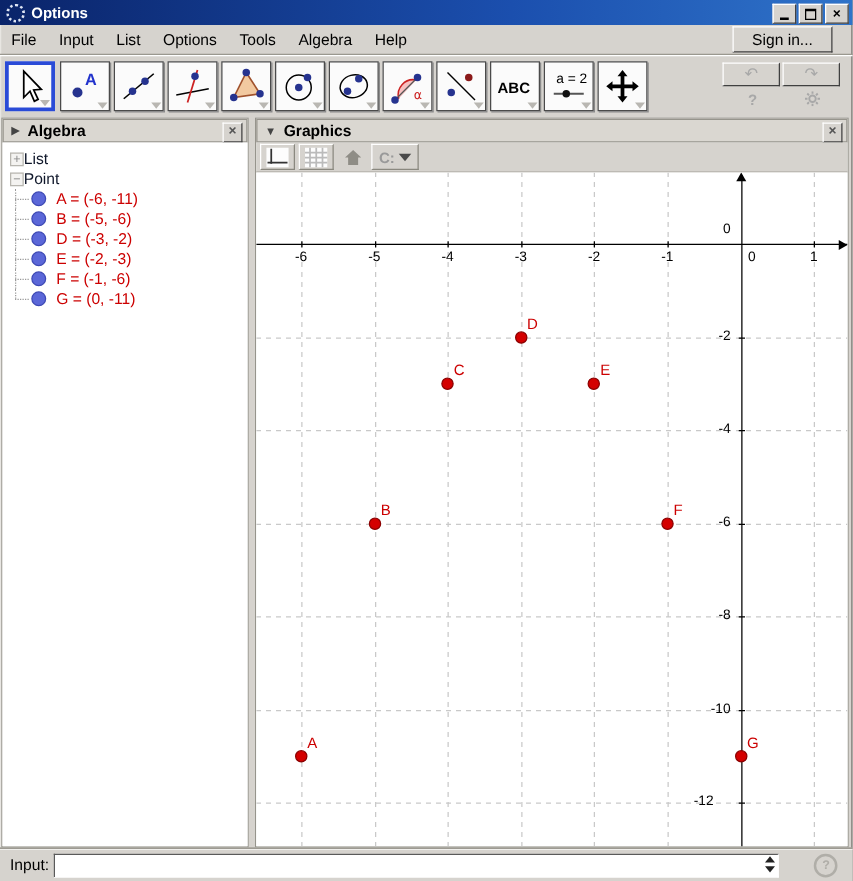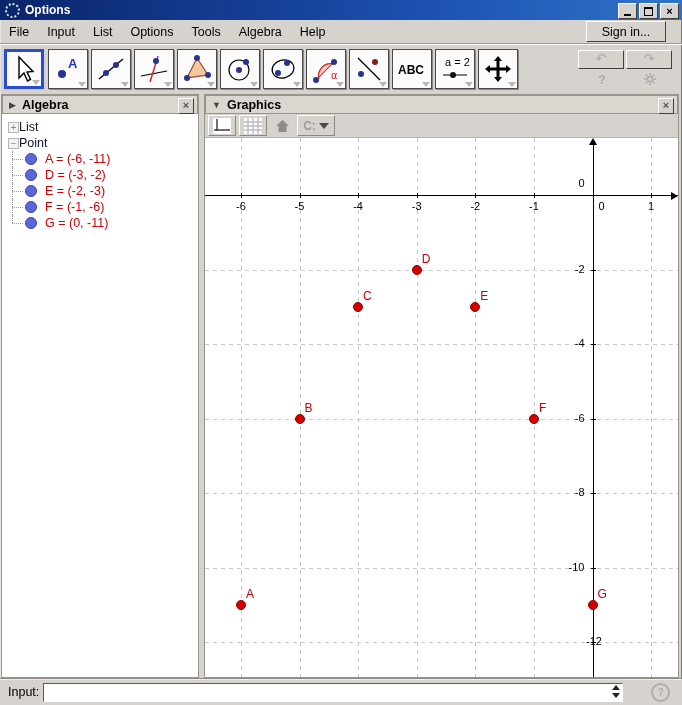--- a/index.html
+++ b/index.html
@@ -256,20 +256,24 @@
         <span class="toggle-box">−</span>
         <span class="group-label">Point</span>
       </div>
       <div>
 
           <div class="alg-row">
             <span class="alg-bullet"></span>
             <span class="alg-text">A = (-6, -11)</span>
           </div>
 
+          <div class="alg-row">
+            <span class="alg-bullet"></span>
+            <span class="alg-text">B = (-5, -6)</span>
+          </div>
 
 
           <div class="alg-row">
             <span class="alg-bullet"></span>
             <span class="alg-text">D = (-3, -2)</span>
           </div>
 
           <div class="alg-row">
             <span class="alg-bullet"></span>
             <span class="alg-text">E = (-2, -3)</span>
@@ -355,21 +359,21 @@
         <div class="tick-label" style="left: 345.5px; top: 124.5px; width: 34px; text-align: right;">-2</div>
         <div class="tick" style="left: 385.5px; top: 206px; width: 5px; height: 1px;"></div>
         <div class="tick-label" style="left: 345.5px; top: 199px; width: 34px; text-align: right;">-4</div>
         <div class="tick" style="left: 385.5px; top: 280.5px; width: 5px; height: 1px;"></div>
         <div class="tick-label" style="left: 345.5px; top: 273.5px; width: 34px; text-align: right;">-6</div>
         <div class="tick" style="left: 385.5px; top: 355px; width: 5px; height: 1px;"></div>
         <div class="tick-label" style="left: 345.5px; top: 348px; width: 34px; text-align: right;">-8</div>
         <div class="tick" style="left: 385.5px; top: 429.5px; width: 5px; height: 1px;"></div>
         <div class="tick-label" style="left: 345.5px; top: 422.5px; width: 34px; text-align: right;">-10</div>
         <div class="tick" style="left: 385.5px; top: 504px; width: 5px; height: 1px;"></div>
-        <div class="tick-label" style="left: 363px; top: 497px; width: 34px; text-align: right;">-12</div>
+        <div class="tick-label" style="left: 350px; top: 497px; width: 34px; text-align: left;">-12</div>
         <div class="tick-label" style="left: 359.5px; top: 39px; width: 20px; text-align: right;">0</div>
         <div class="graph-dot" style="left: 30.9px; top: 461.75px; background: rgb(212, 0, 0); border: 1px solid rgb(139, 0, 0);"></div>
         <div class="graph-label" style="left: 40.9px; top: 448.75px; color: rgb(204, 0, 0);">A</div>
         <div class="graph-dot" style="left: 89.5px; top: 275.5px; background: rgb(212, 0, 0); border: 1px solid rgb(139, 0, 0);"></div>
         <div class="graph-label" style="left: 99.5px; top: 262.5px; color: rgb(204, 0, 0);">B</div>
         <div class="graph-dot" style="left: 148.1px; top: 163.75px; background: rgb(212, 0, 0); border: 1px solid rgb(139, 0, 0);"></div>
         <div class="graph-label" style="left: 158.1px; top: 150.75px; color: rgb(204, 0, 0);">C</div>
         <div class="graph-dot" style="left: 206.7px; top: 126.5px; background: rgb(212, 0, 0); border: 1px solid rgb(139, 0, 0);"></div>
         <div class="graph-label" style="left: 216.7px; top: 113.5px; color: rgb(204, 0, 0);">D</div>
         <div class="graph-dot" style="left: 265.3px; top: 163.75px; background: rgb(212, 0, 0); border: 1px solid rgb(139, 0, 0);"></div>

